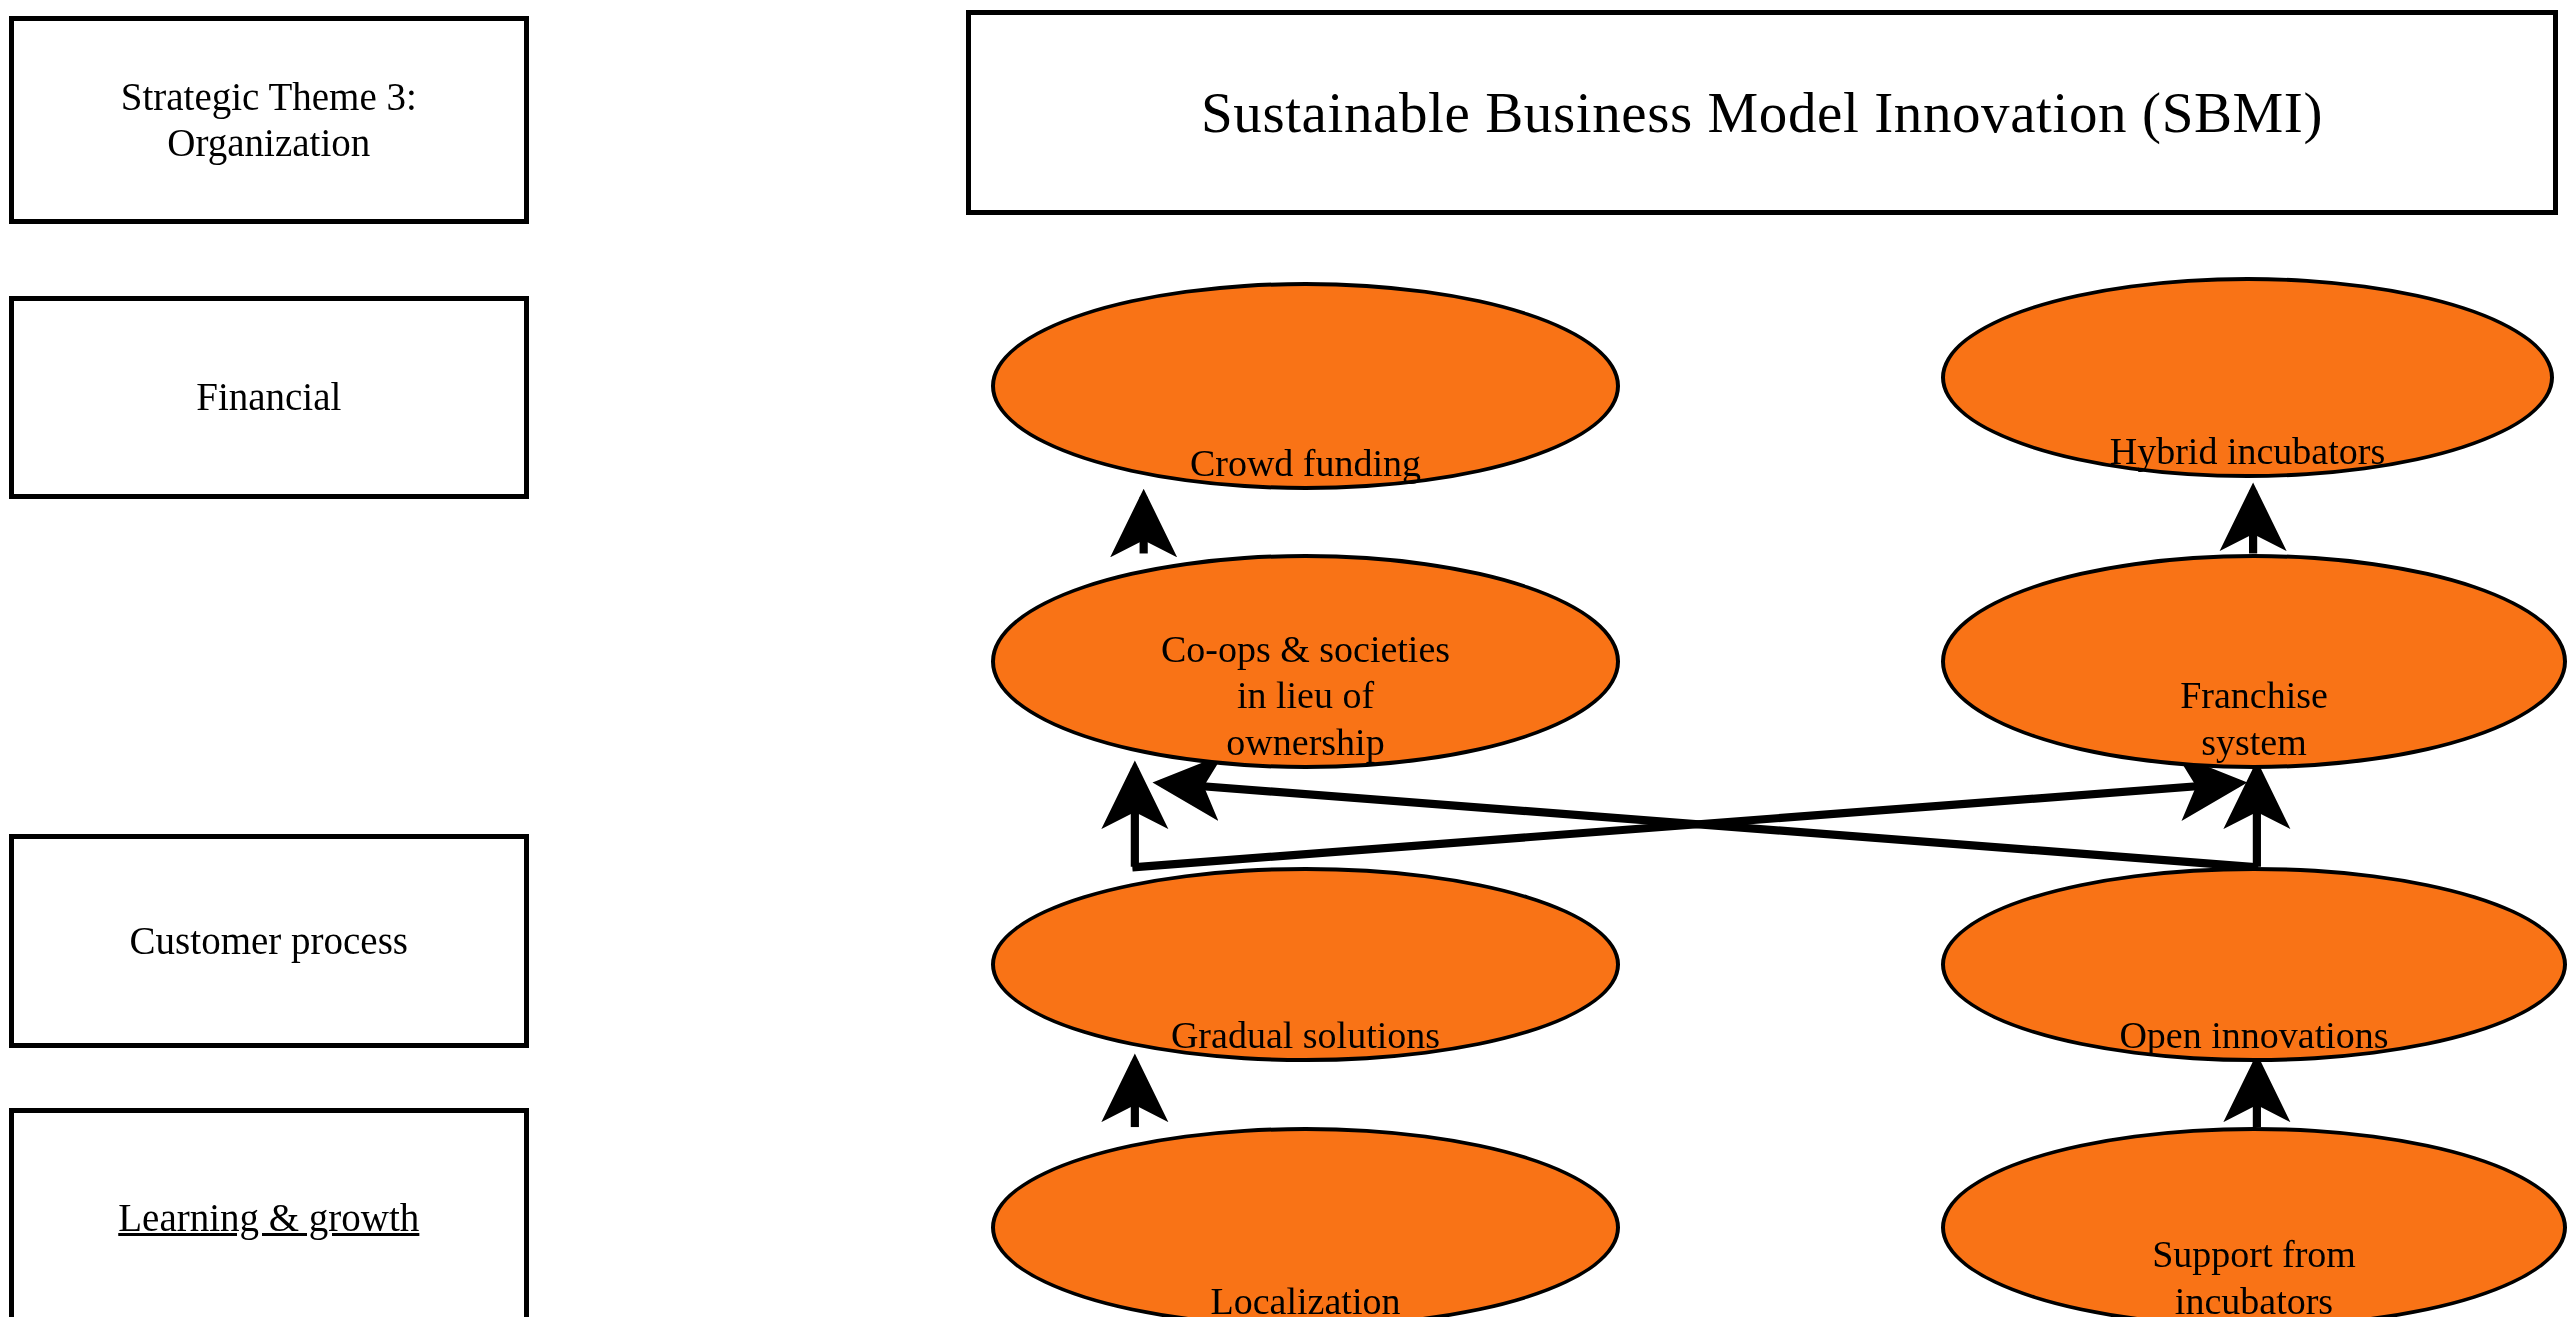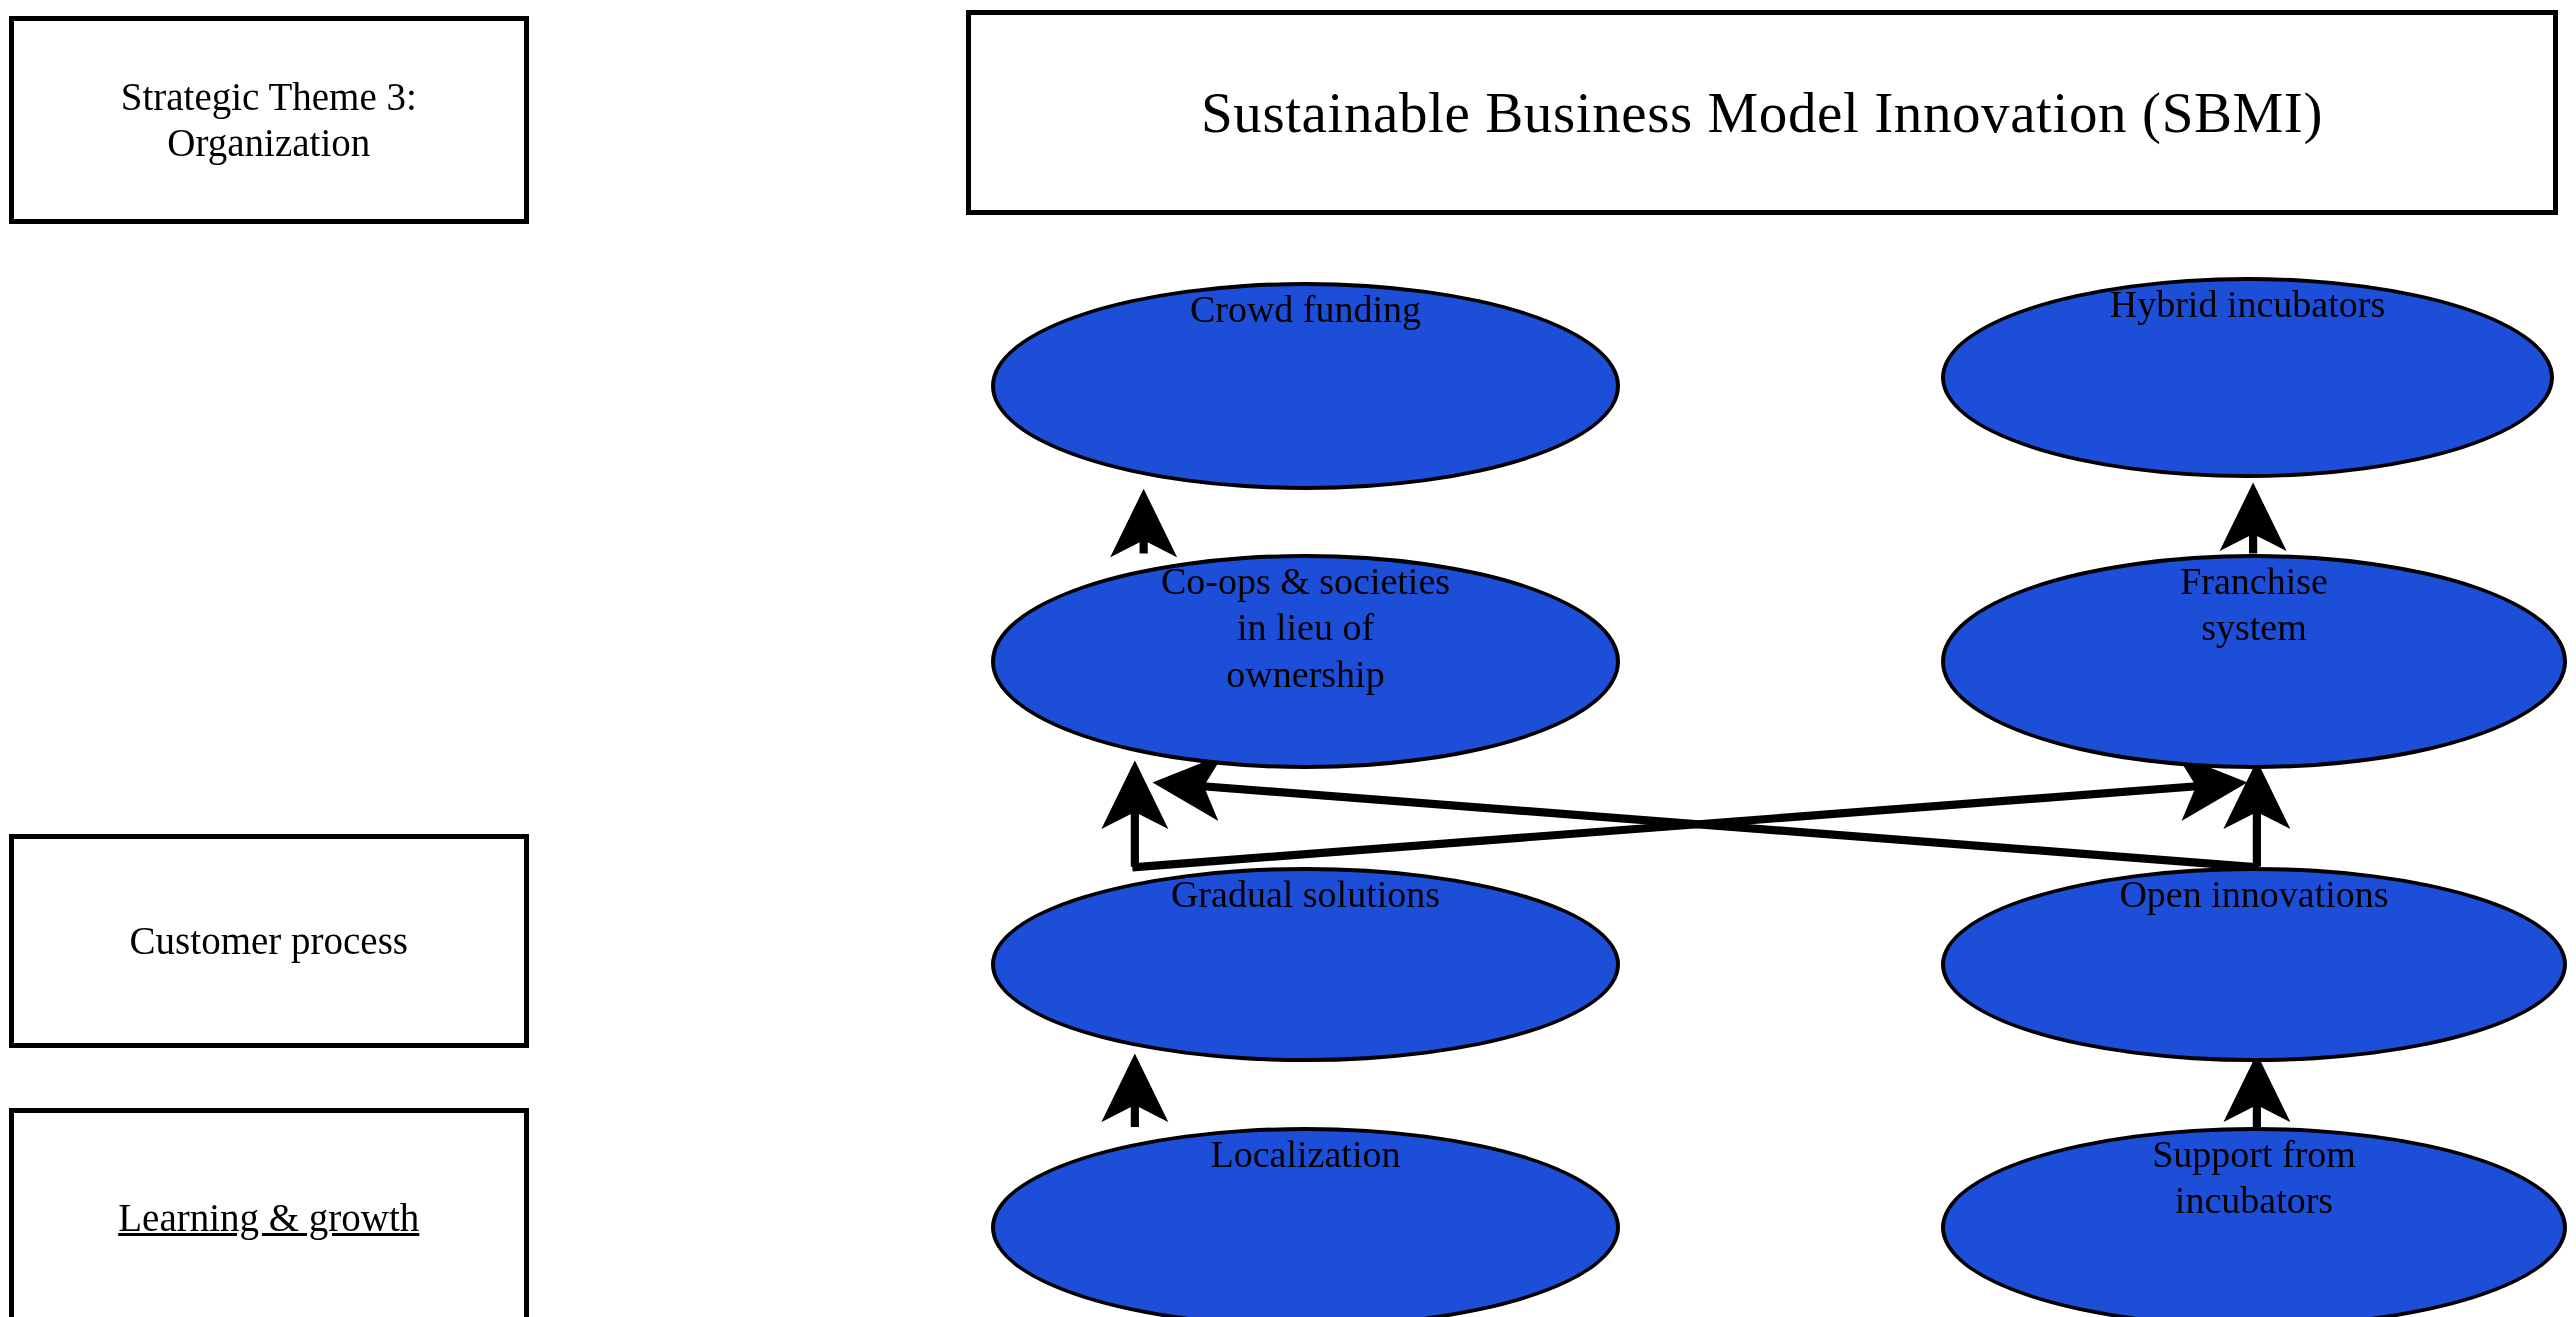--- a/index.html
+++ b/index.html
@@ -50,23 +50,23 @@
     font-size: 57px;
     letter-spacing: 0.6px;
   }
 
   
   .node {
     position: absolute;
     box-sizing: border-box;
     border: 4.4px solid #000000;
     border-radius: 50%;
-    background: #1d4ed8;
+    background: #f97316;
     display: flex;
-    align-items: flex-start;
+    align-items: flex-end;
     justify-content: center;
     text-align: center;
     line-height: 1.22;
     font-size: 38px;
     z-index: 3;
   }
   .node .lbl {
     display: block;
     padding: 0 10%;
     white-space: pre-line;
@@ -86,20 +86,23 @@
 </head>
 <body>
 
 <div id="canvas">
 
   <div class="persp-box" style="left:8.8px; top:3.8px; width:520px; height:208px;">
     <span class="lbl">Strategic Theme 3:
 Organization</span>
   </div>
 
+  <div class="persp-box" style="left:8.8px; top:284px; width:520px; height:203px;">
+    <span class="lbl">Financial</span>
+  </div>
 
 
   <div class="persp-box" style="left:8.8px; top:822px; width:520px; height:214px;">
     <span class="lbl">Customer process</span>
   </div>
 
   <div class="persp-box" style="left:8.8px; top:1096px; width:520px; height:221px;text-decoration:underline;">
     <span class="lbl">Learning &amp; growth</span>
   </div>
 

